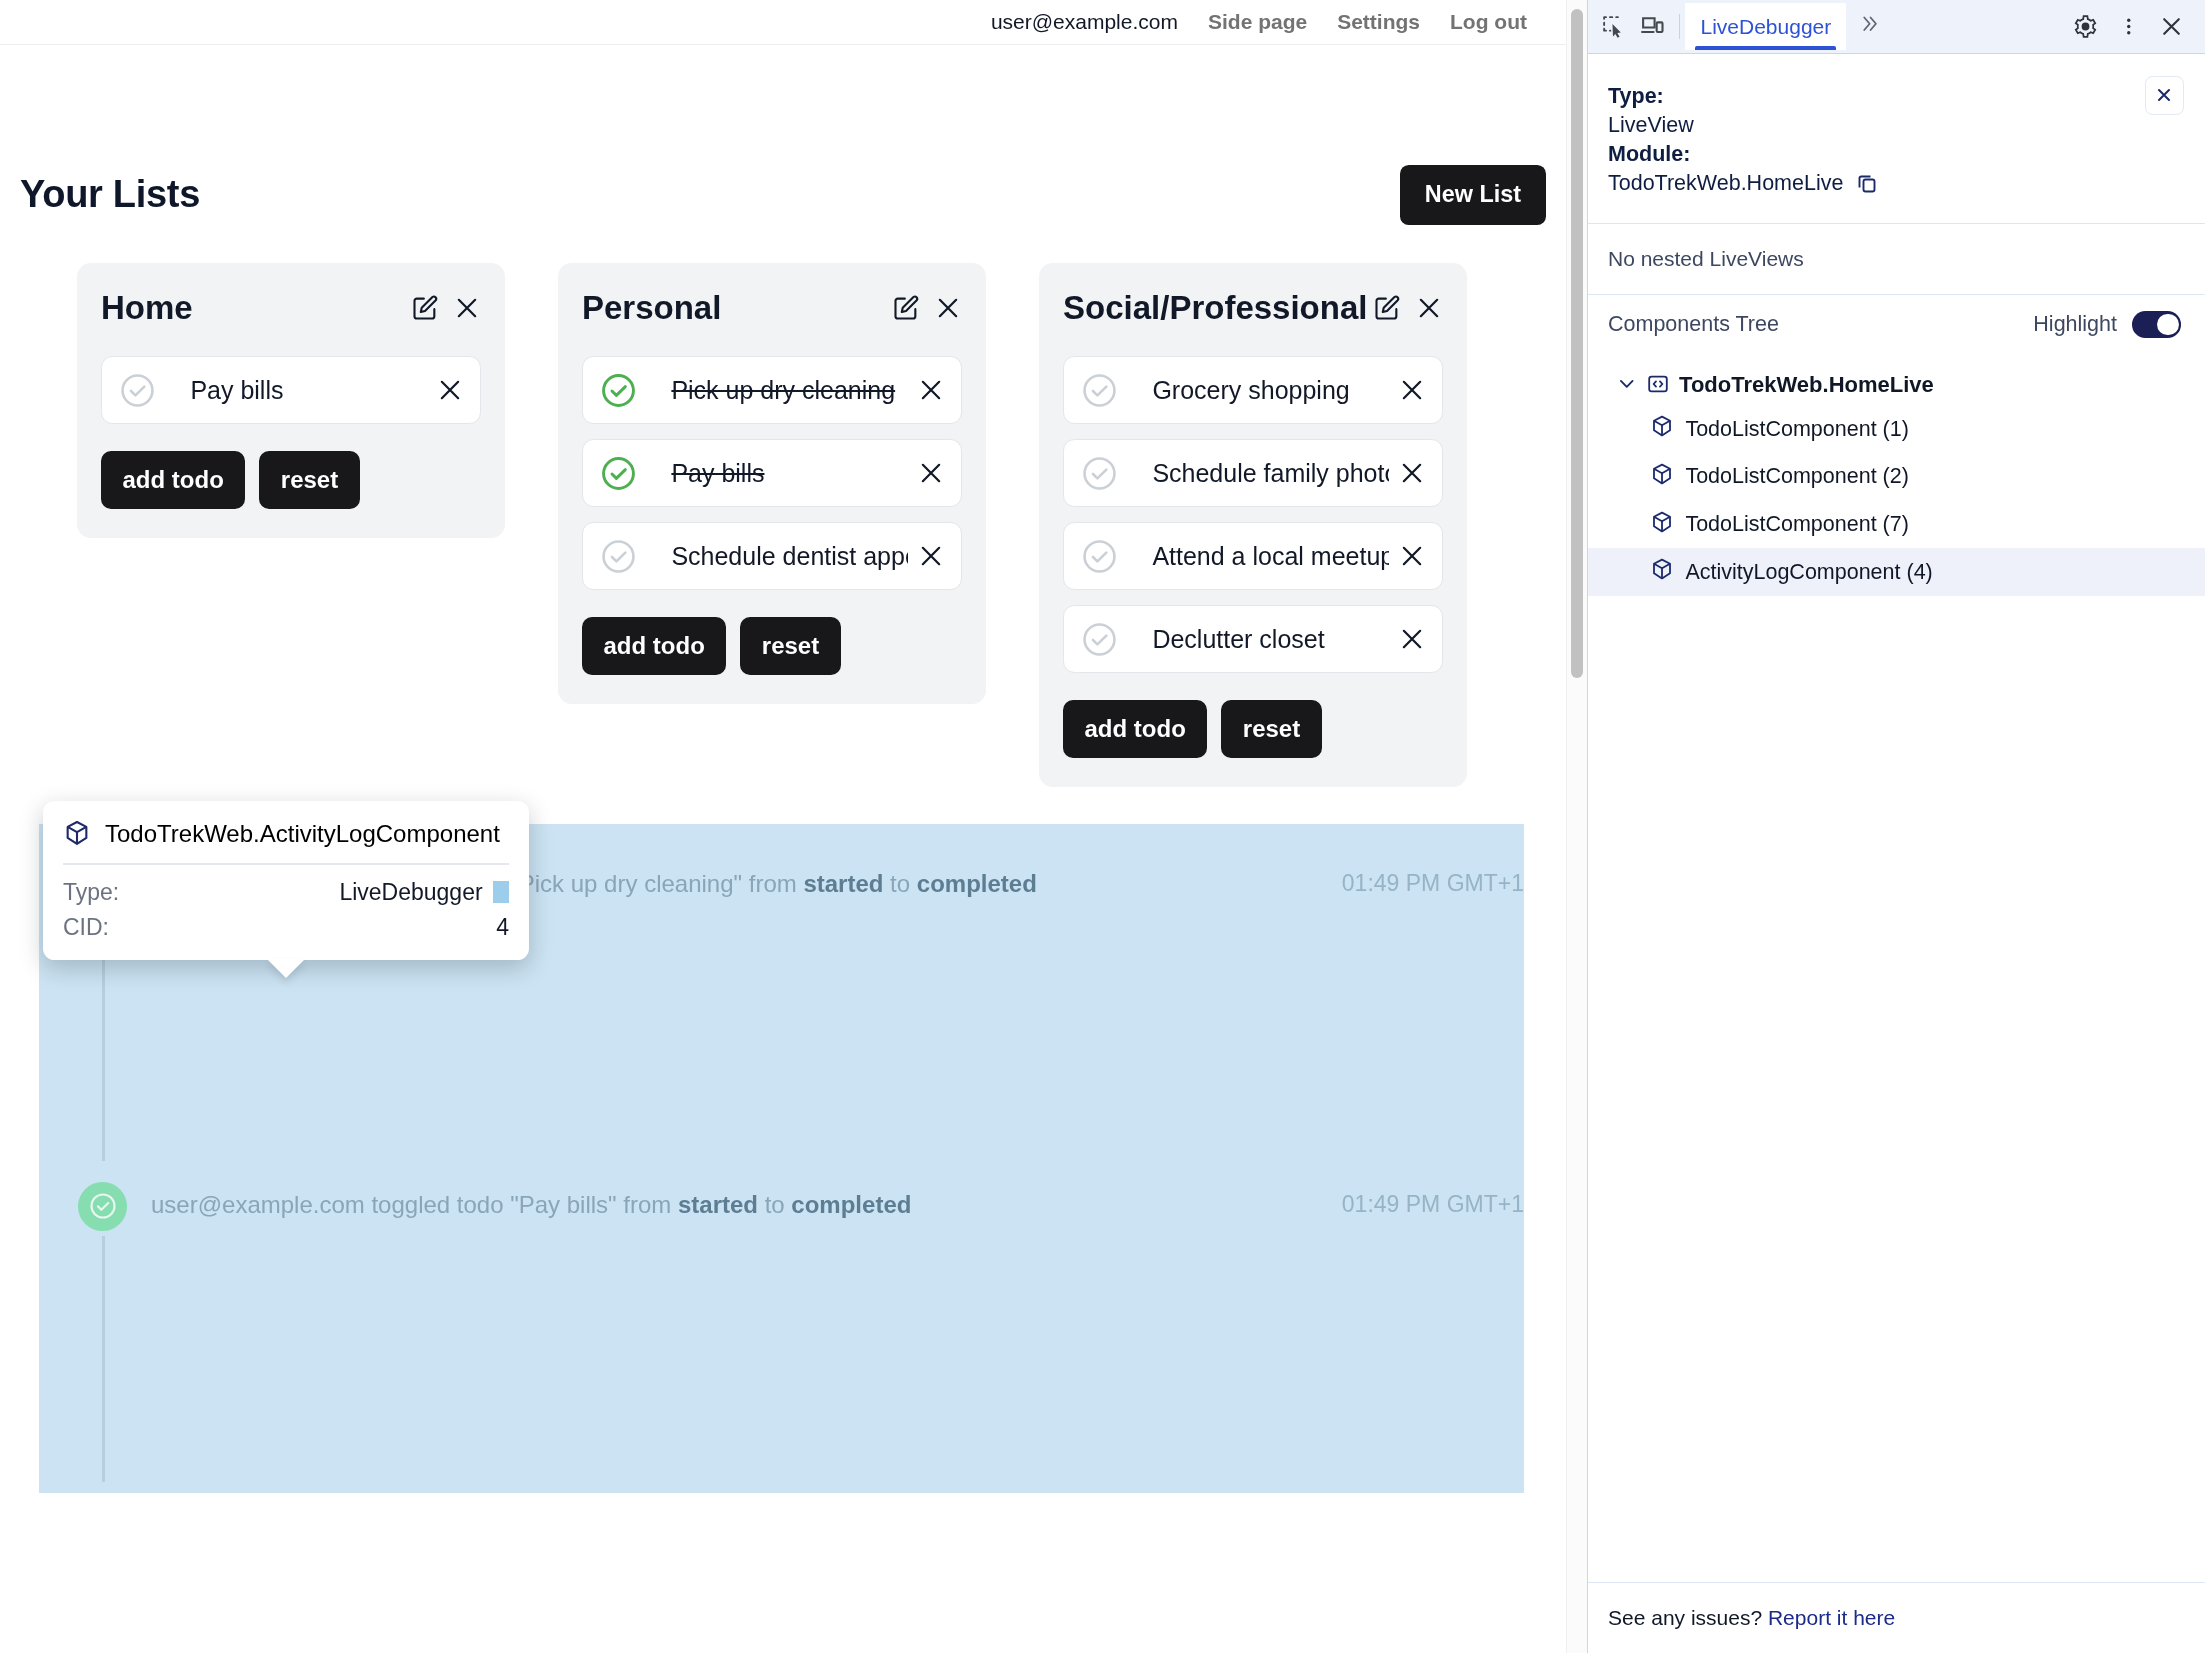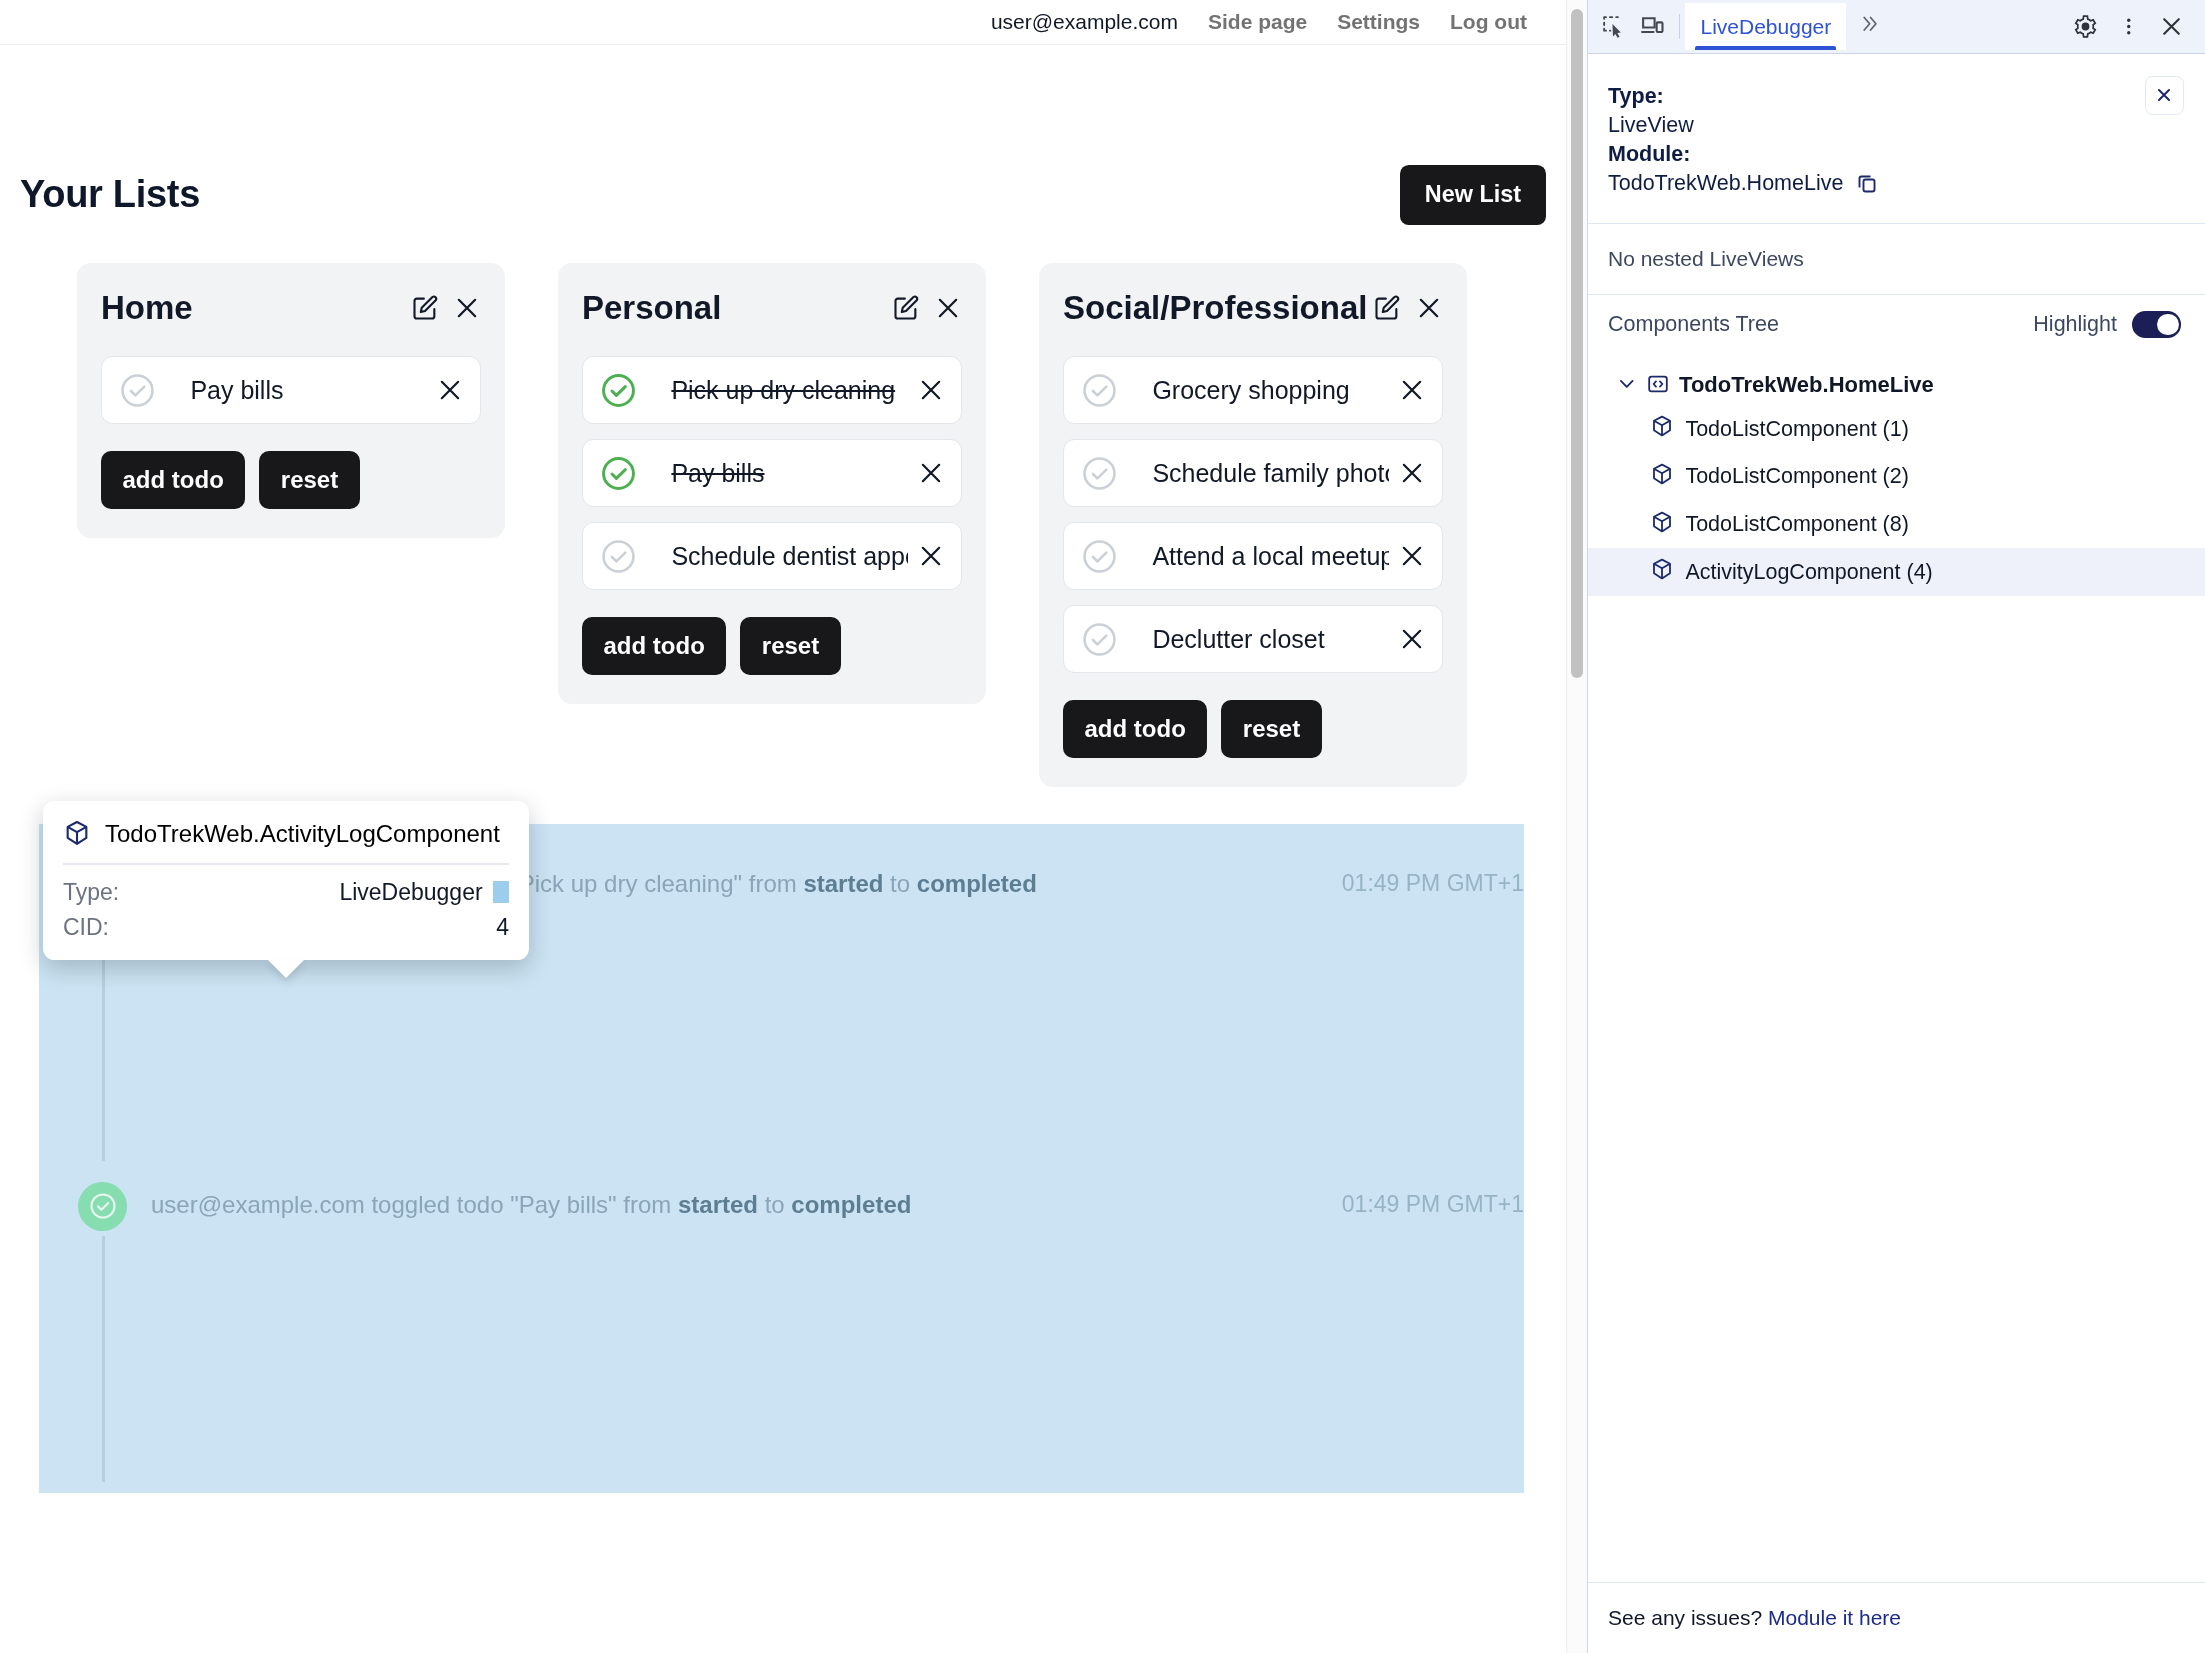--- a/index.html
+++ b/index.html
@@ -573,33 +573,33 @@
         </span>
         <span>TodoListComponent (2)</span>
       </div>
       <div class="tree-item">
         <span>
           <svg width="24" height="24" viewBox="0 0 24 24" fill="none" stroke="#1b2a6b" stroke-width="1.8" stroke-linejoin="round">
               <path d="M12 2.6l8 4.2v9.4L12 21.4 4 16.2V6.8z"></path>
               <path d="M12 11.3l8-4.5M12 11.3l-8-4.5M12 11.3v10.1"></path>
             </svg>
         </span>
-        <span>TodoListComponent (8)</span>
+        <span>TodoListComponent (7)</span>
       </div>
       <div class="tree-item selected">
         <span>
           <svg width="24" height="24" viewBox="0 0 24 24" fill="none" stroke="#1b2a6b" stroke-width="1.8" stroke-linejoin="round">
               <path d="M12 2.6l8 4.2v9.4L12 21.4 4 16.2V6.8z"></path>
               <path d="M12 11.3l8-4.5M12 11.3l-8-4.5M12 11.3v10.1"></path>
             </svg>
         </span>
         <span>ActivityLogComponent (4)</span>
       </div>
     </div>
 
     <div class="dt-footer">
       <span>See any issues?</span>
-      <a href="#">Module it here</a>
+      <a href="#">Report it here</a>
     </div>
 
   </div>
 </div>
 
 
 </body></html>

